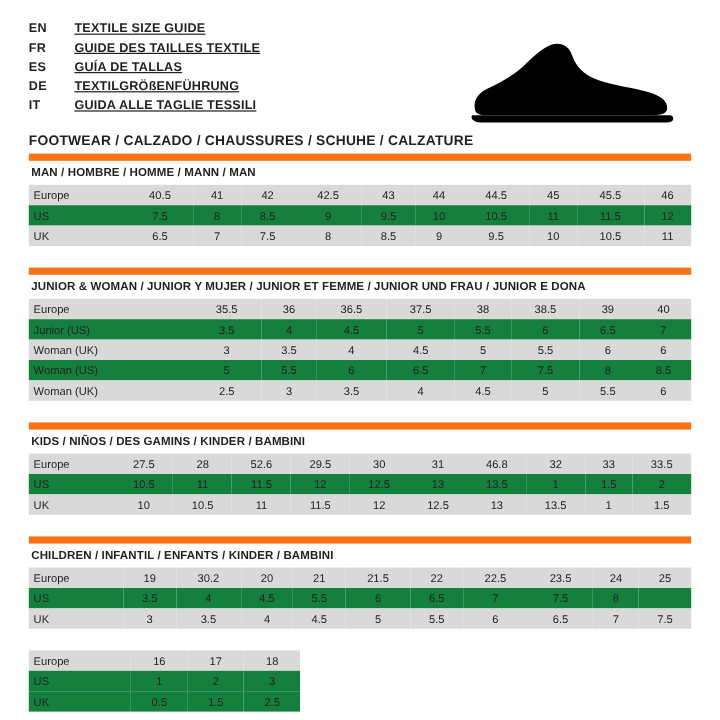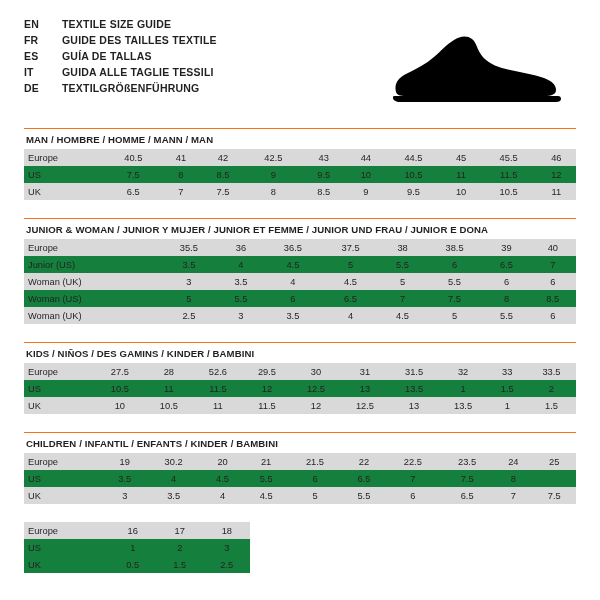--- a/index.html
+++ b/index.html
@@ -37,20 +37,21 @@
     vertical-align: top;
     line-height: 12px;
   }
   .lang-code {
     width: 38px;
     font-weight: bold;
   }
   .lang-title {
     font-weight: bold;
     white-space: nowrap;
+    text-decoration: underline;
   }
 
   .shoe {
     position: absolute;
     top: 14px;
     right: 12px;
     width: 180px;
     height: 76px;
   }
 
@@ -63,21 +64,21 @@
 
   
   .section {
     margin-top: 18px;
   }
   .section-title {
     font-size: 9.6px;
     font-weight: bold;
     letter-spacing: 0.1px;
     padding: 0 0 4px 2px;
-    border-top: 1px solid #f97316;
+    border-top: 6px solid #f97316;
     padding-top: 5px;
   }
   table.sizes {
     border-collapse: collapse;
     width: 100%;
     font-size: 9.3px;
   }
   table.sizes td {
     height: 17px;
     padding: 0 4px;
@@ -112,38 +113,39 @@
         </tr>
         <tr>
           <td class="lang-code">FR</td>
           <td class="lang-title">GUIDE DES TAILLES TEXTILE</td>
         </tr>
         <tr>
           <td class="lang-code">ES</td>
           <td class="lang-title">GUÍA DE TALLAS</td>
         </tr>
         <tr>
+          <td class="lang-code">DE</td>
+          <td class="lang-title">TEXTILGRÖßENFÜHRUNG</td>
+        </tr>
+        <tr>
           <td class="lang-code">IT</td>
           <td class="lang-title">GUIDA ALLE TAGLIE TESSILI</td>
-        </tr>
-        <tr>
-          <td class="lang-code">DE</td>
-          <td class="lang-title">TEXTILGRÖßENFÜHRUNG</td>
         </tr>
       </tbody>
     </table>
 
     <svg class="shoe" viewBox="0 0 180 76">
       <path fill="#000000" d="M12,60 C10,52 14,46 22,42 C32,37 42,32 50,25 C57,19 63,12 70,8
         C76,4 83,3 88,7 C92,10 93,16 96,21 C100,28 108,33 118,36 C132,40 148,42 160,46
         C168,49 172,53 172,58 C172,62 168,64 160,64 L22,64 C16,64 13,63 12,60 Z"></path>
       <path fill="#000000" d="M10,64 L174,64 C176,64 177,65 177,67 C177,69 175,70 172,70
         L16,70 C12,70 9,68 9,66 C9,65 9,64 10,64 Z"></path>
     </svg>
 
+    <div class="category-title">FOOTWEAR / CALZADO / CHAUSSURES / SCHUHE / CALZATURE</div>
   </div>
 
   <div class="section">
     <div class="section-title">MAN / HOMBRE / HOMME / MANN / MAN</div>
     <table class="sizes">
         <tbody>
       <tr class="shaded">
         <td class="rowlabel">Europe</td>
         <td>40.5</td>
         <td>41</td>
@@ -254,21 +256,21 @@
     <table class="sizes">
         <tbody>
       <tr class="shaded">
         <td class="rowlabel">Europe</td>
         <td>27.5</td>
         <td>28</td>
         <td>52.6</td>
         <td>29.5</td>
         <td>30</td>
         <td>31</td>
-        <td>31.5</td>
+        <td>46.8</td>
         <td>32</td>
         <td>33</td>
         <td>33.5</td>
       </tr>
       <tr class="plain">
         <td class="rowlabel">US</td>
         <td>10.5</td>
         <td>11</td>
         <td>11.5</td>
         <td>12</td>

